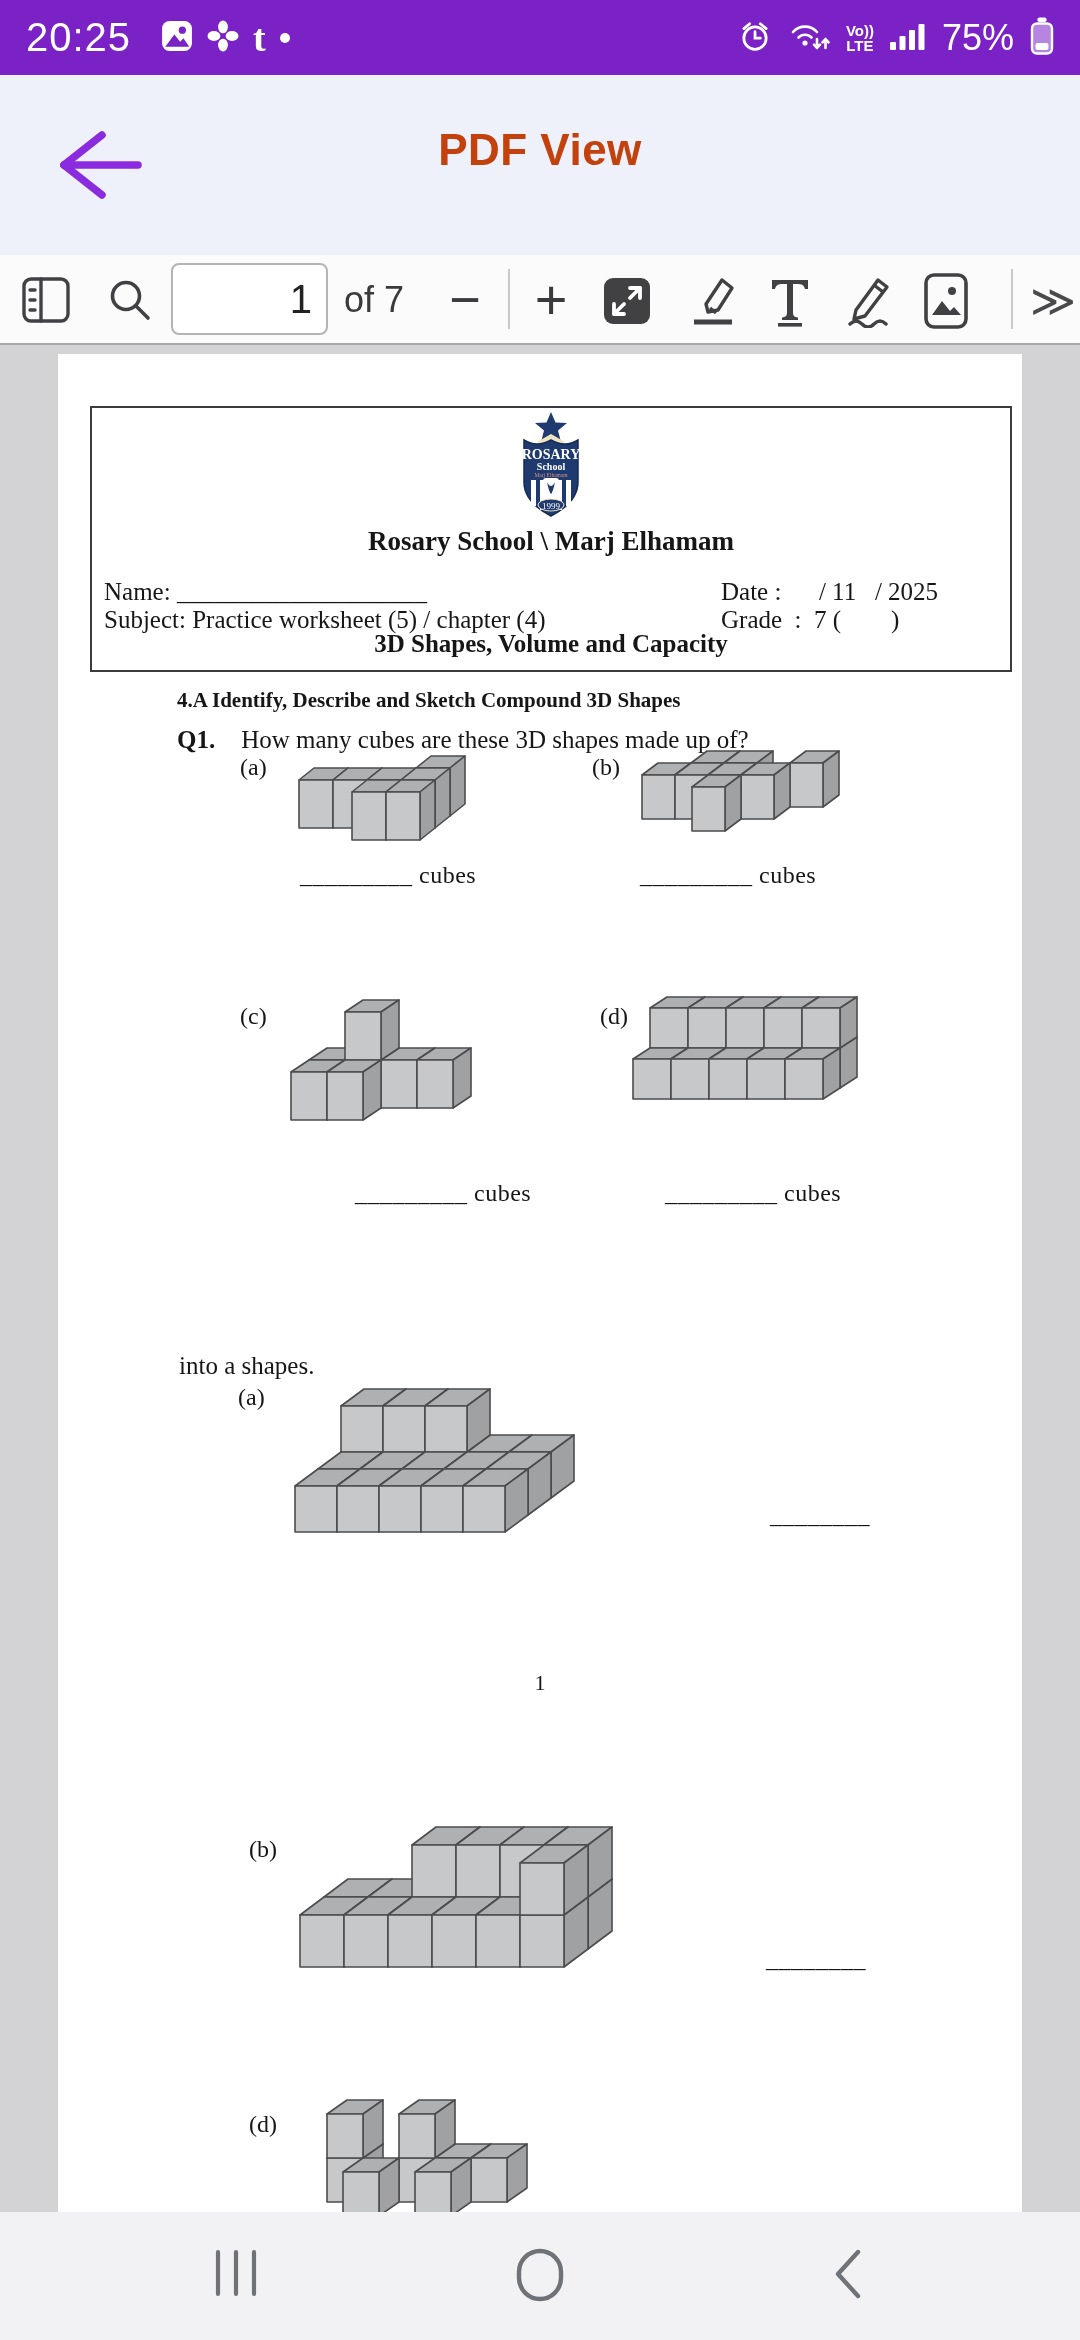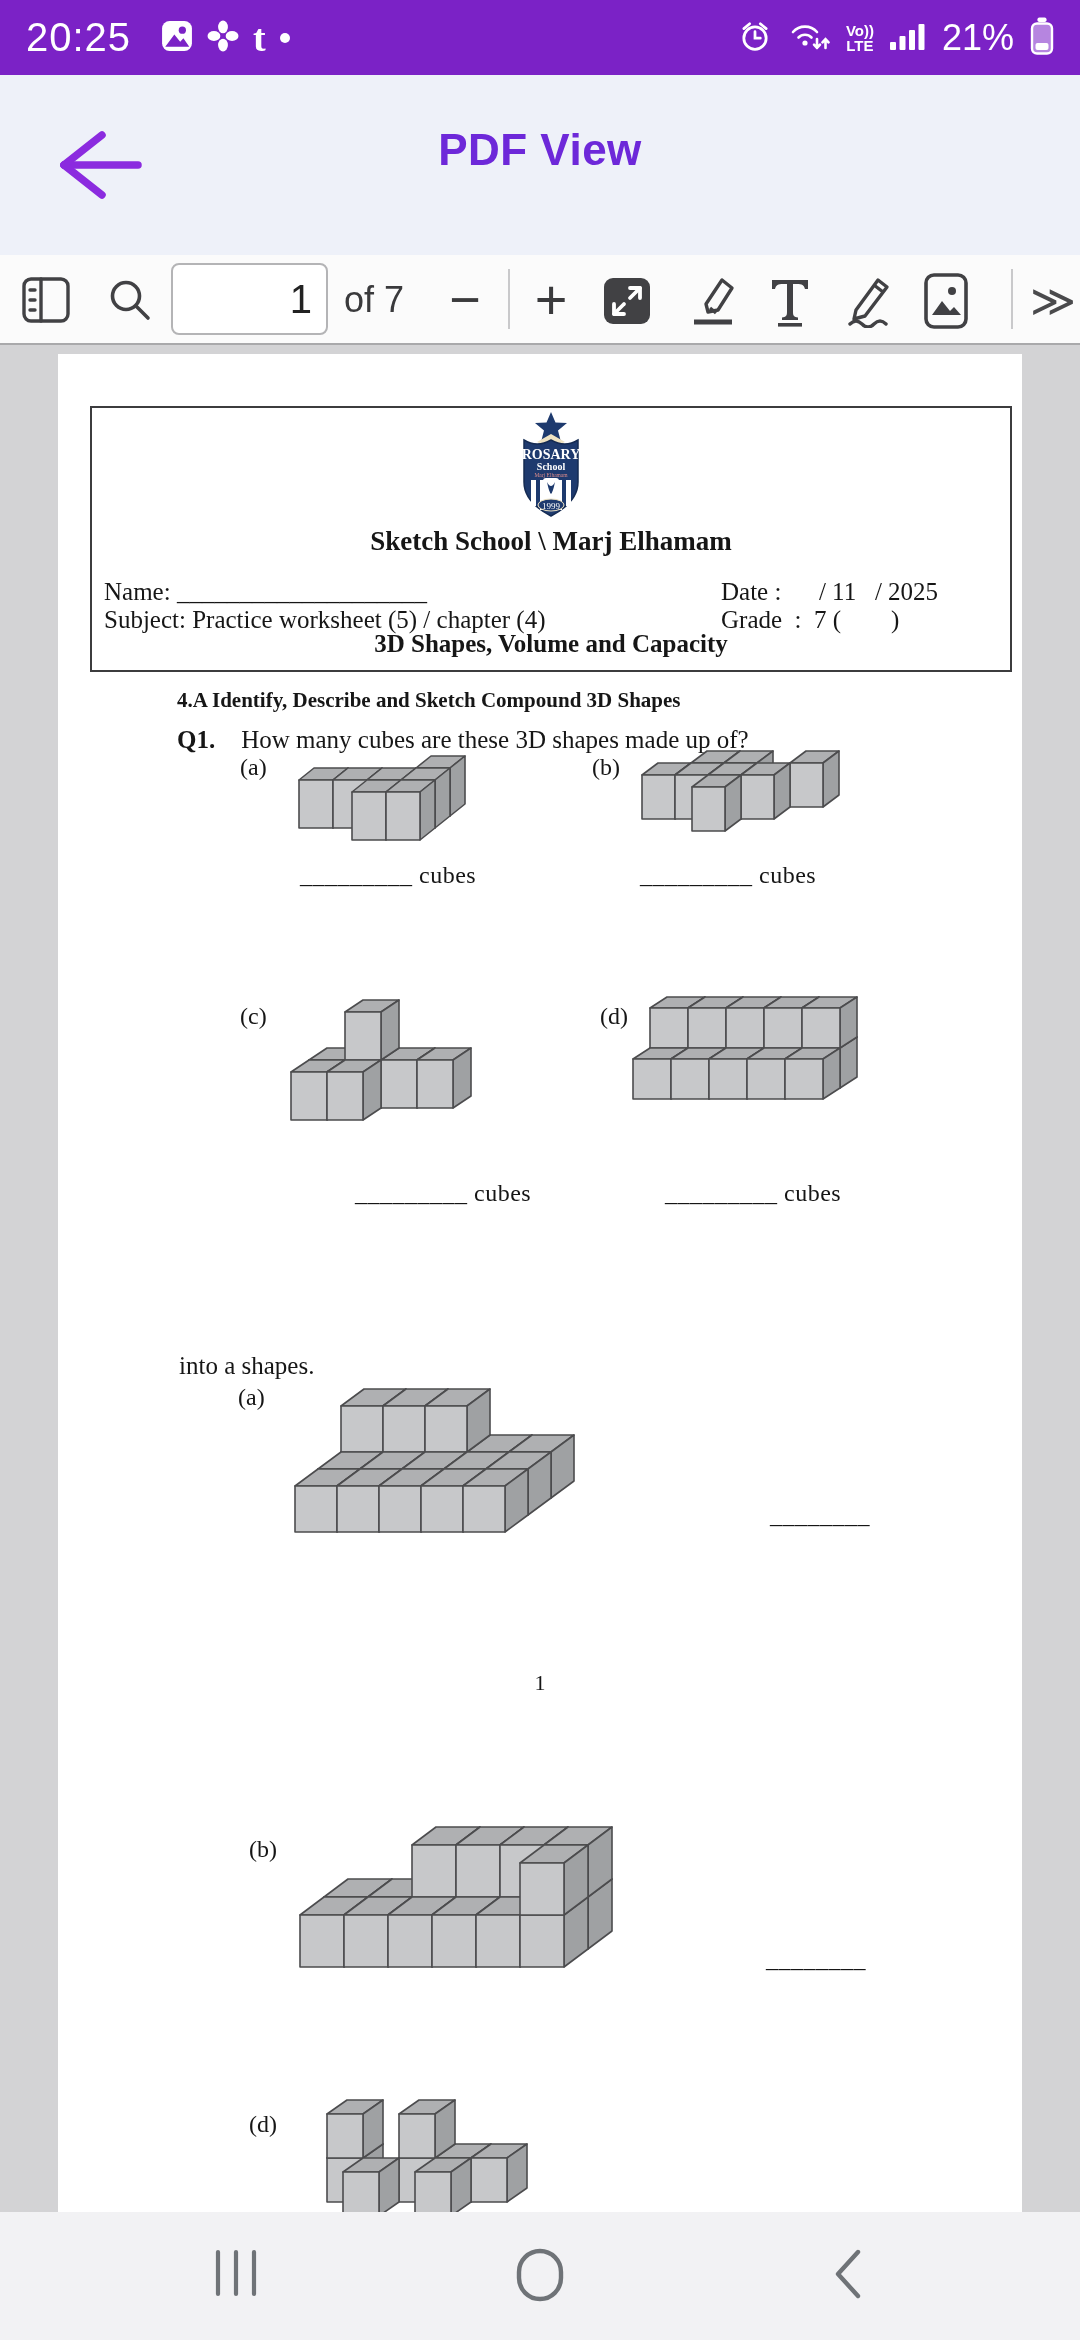--- a/index.html
+++ b/index.html
@@ -23,21 +23,21 @@
   .volte span{font-size:15px;}
   .batt-pct{font-size:36px;}
   
   .app-header{
     position:absolute;top:75px;left:0;width:1080px;height:180px;
     background:#eef1f9;z-index:20;
   }
   .back-btn{position:absolute;left:52px;top:52px;width:96px;height:76px;cursor:pointer;background:none;border:none;padding:0;}
   .app-title{
     position:absolute;top:50px;left:0;width:1080px;text-align:center;
-    font-size:44px;font-weight:bold;color:#6d28d9;letter-spacing:.5px;
+    font-size:44px;font-weight:bold;color:#c2410c;letter-spacing:.5px;
   }
   
   .toolbar{
     position:absolute;top:255px;left:0;width:1080px;height:90px;
     background:#fbfbfb;border-bottom:2px solid #a9a9ab;box-sizing:border-box;
     z-index:20;display:flex;align-items:center;
   }
   .tb-btn{background:none;border:none;padding:0;position:absolute;display:flex;align-items:center;justify-content:center;cursor:pointer;}
   .page-input{
     position:absolute;left:171px;top:8px;width:157px;height:72px;
@@ -128,21 +128,21 @@
       <span>LTE</span>
     </span>
     <span>
       <svg width="36" height="30" viewBox="0 0 36 30" fill="#fff">
           <rect x="0" y="21" width="6" height="8" rx="1"></rect>
           <rect x="9.5" y="15" width="6" height="14" rx="1"></rect>
           <rect x="19" y="9" width="6" height="20" rx="1"></rect>
           <rect x="28.5" y="3" width="6" height="26" rx="1"></rect>
         </svg>
     </span>
-    <span class="batt-pct">21%</span>
+    <span class="batt-pct">75%</span>
     <span>
       <svg width="24" height="38" viewBox="0 0 24 38">
           <rect x="7.5" y="0.5" width="9" height="4.5" rx="1.8" fill="#fff"></rect>
           <rect x="2" y="6.5" width="20" height="30" rx="5" fill="rgba(255,255,255,0.45)" stroke="#fff" stroke-width="2.4"></rect>
           <rect x="5.5" y="26" width="13" height="7" rx="2" fill="#fff"></rect>
         </svg>
     </span>
   </div>
 </div>
 
@@ -242,21 +242,21 @@
               <rect x="49" y="70" width="5" height="30"></rect>
             <rect x="66" y="70" width="5" height="30"></rect>
               <rect x="75" y="70" width="5" height="26"></rect>
           </g>
           <rect x="52" y="68" width="16" height="22" rx="3" fill="#fff"></rect>
           <path d="M56 72 q4 8 8 0 q-2 10 -4 12 q-2 -2 -4 -12" fill="#1e3a6e"></path>
           <ellipse cx="60" cy="95" rx="13" ry="6" fill="#1e3a6e" stroke="#efe3c2" stroke-width="1"></ellipse>
           <text x="60" y="98.5" text-anchor="middle" fill="#fff" font-size="9" font-family="Liberation Serif,serif">1999</text>
         </svg>
       </div>
-      <div class="school-line">Sketch School \ Marj Elhamam</div>
+      <div class="school-line">Rosary School \ Marj Elhamam</div>
       <div class="abs ws-text pre" style="left:12px;top:170px;">Name: ____________________</div>
       <div class="abs ws-text pre" style="left:629px;top:170px;">Date :      / 11   / 2025</div>
       <div class="abs ws-text pre" style="left:12px;top:198px;">Subject: Practice worksheet (5) / chapter (4)</div>
       <div class="abs ws-text pre" style="left:629px;top:198px;">Grade  :  7 (        )</div>
       <div class="doc-title">3D Shapes, Volume and Capacity</div>
     </div>
 
     <div class="abs ws-bold" style="left:119px;top:334px;font-size:21px;">4.A Identify, Describe and Sketch Compound 3D Shapes</div>
 
     <div class="abs" style="left:119px;top:372px;">

